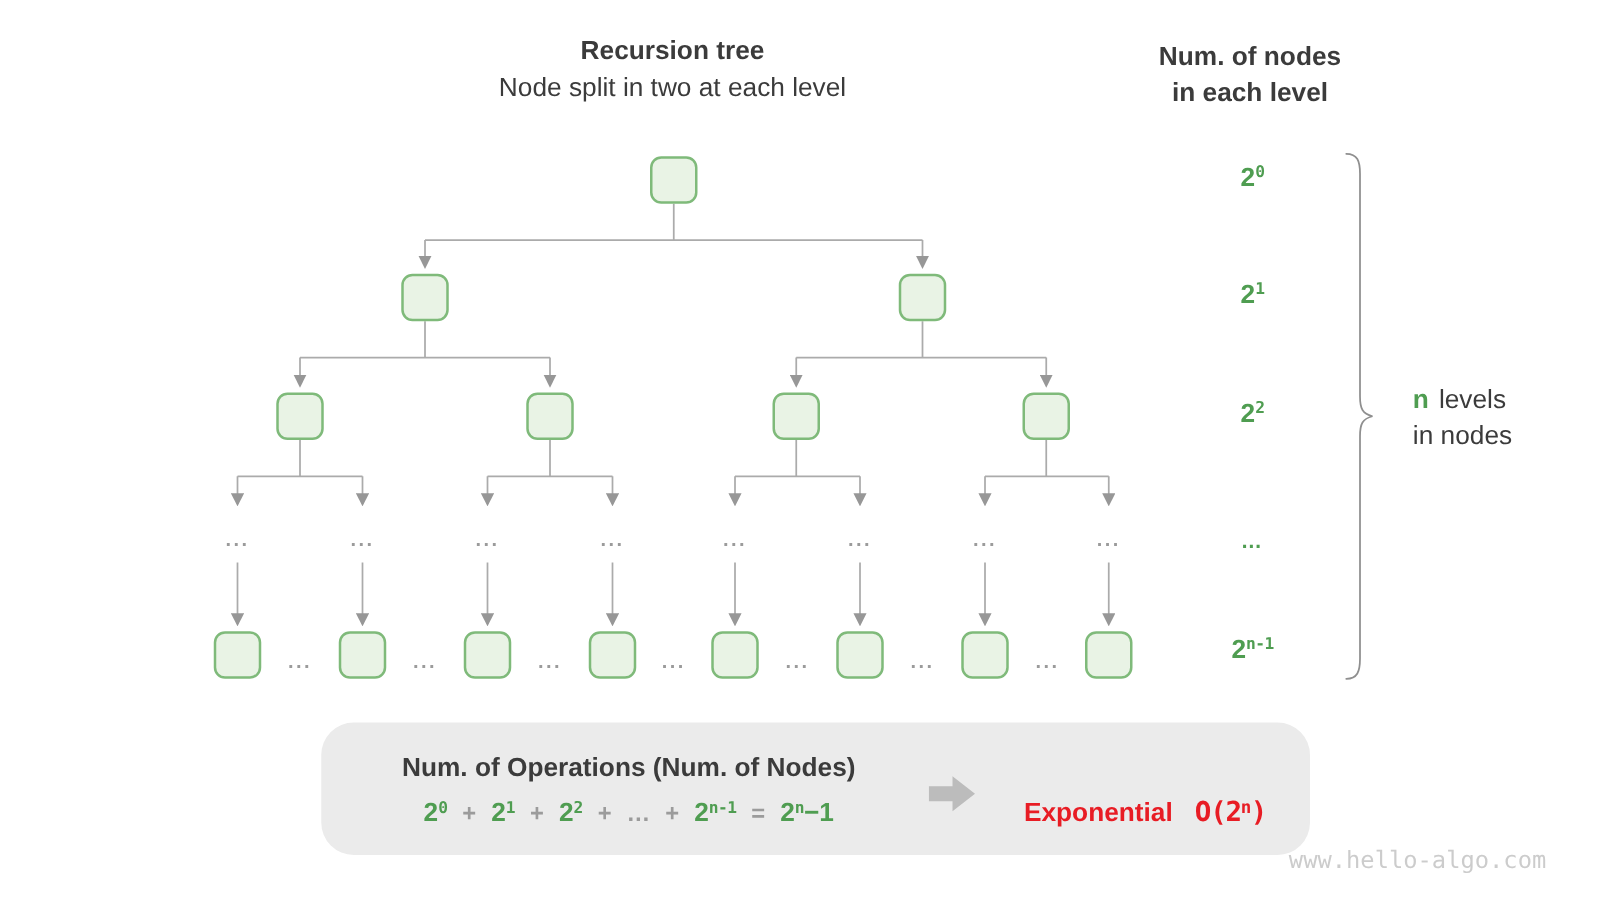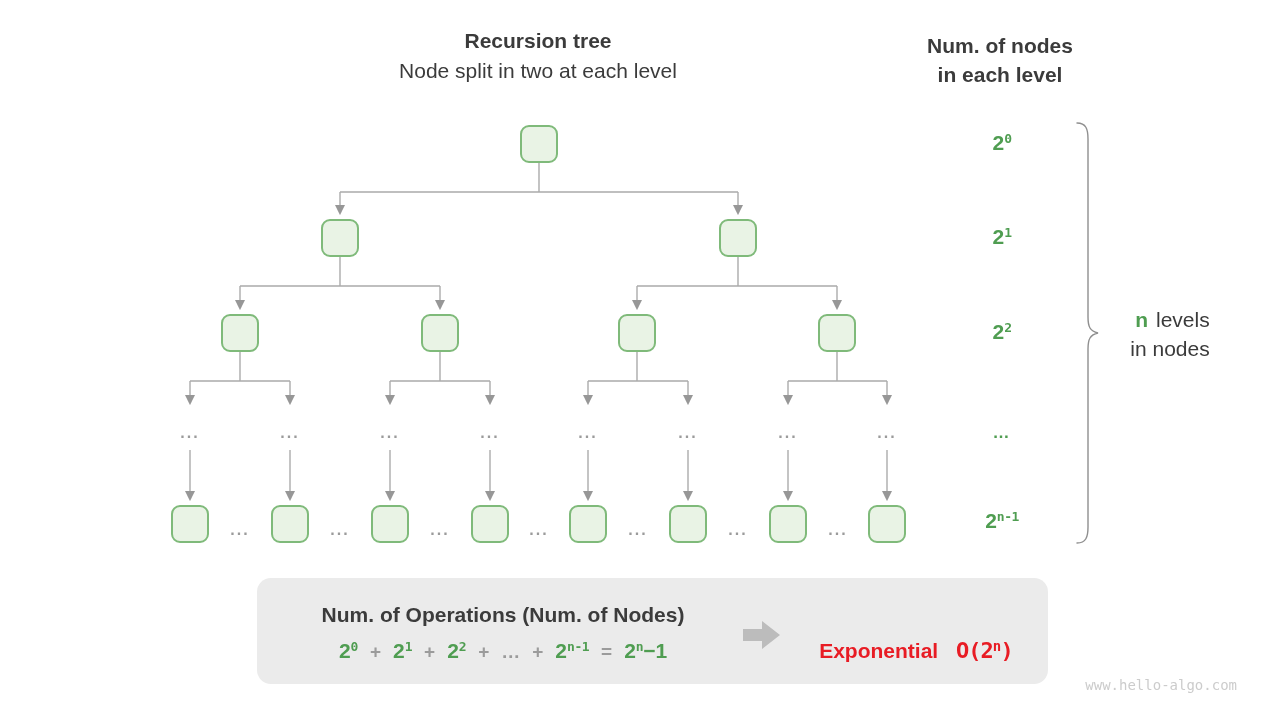--- a/index.html
+++ b/index.html
@@ -35,46 +35,46 @@
     position:absolute;transform:translate(-50%,-50%);
     color:#4f9d51;font-weight:700;font-size:21px;white-space:nowrap;line-height:26px;
   }
   .lvl .sup, .tok .sup, .cplx .sup{
     display:inline-block;font-family:"DejaVu Sans Mono",monospace;
     font-size:13px;font-weight:700;transform:translateY(-7px);letter-spacing:-0.5px;
   }
 
   
   .brace-note{
-    position:absolute;transform:translate(-50%,-50%);text-align:right;
+    position:absolute;transform:translate(-50%,-50%);text-align:left;
     font-size:21px;line-height:29px;color:#3b3b3b;white-space:nowrap;
   }
   .brace-note .n{color:#4f9d51;font-weight:700;margin-right:8px;}
 
   
   .summary{
     position:absolute;left:257px;top:578px;width:791px;height:106px;
-    background:#ebebeb;border-radius:14px;
+    background:#ebebeb;border-radius:26px;
   }
   .sum-title{position:absolute;text-align:center;font-size:21px;font-weight:700;
     line-height:26px;white-space:nowrap;color:#3b3b3b;}
   .formula{
     position:absolute;display:flex;justify-content:center;align-items:baseline;
     gap:12px;font-size:21px;font-weight:700;line-height:28px;white-space:nowrap;
   }
   .tok.g{color:#4f9d51;}
   .tok.x{color:#9b9b9b;font-size:19px;}
   .cplx{position:absolute;text-align:center;font-size:21px;font-weight:700;
     line-height:28px;color:#e81c24;white-space:nowrap;}
   .cplx .mono{font-family:"DejaVu Sans Mono",monospace;font-size:22px;letter-spacing:-1px;margin-top:48px;}
   .cplx .sup{font-size:14px;transform:translateY(-7px);}
 
   .watermark{
     position:absolute;right:43px;top:677px;
-    font-family:"DejaVu Sans Mono",monospace;font-size:14px;color:#cccccc;white-space:nowrap;margin-left:42px;
+    font-family:"DejaVu Sans Mono",monospace;font-size:19px;color:#cccccc;white-space:nowrap;margin-left:42px;
   }
 </style>
 </head>
 <body>
 
 <div id="canvas">
 
   <svg class="abs" width="1280" height="720" style="left:0;top:0">
     <defs>
       <marker id="ah" viewBox="0 0 10 10" refX="8" refY="5" markerWidth="7.5" markerHeight="7.5" orient="auto-start-reverse">

